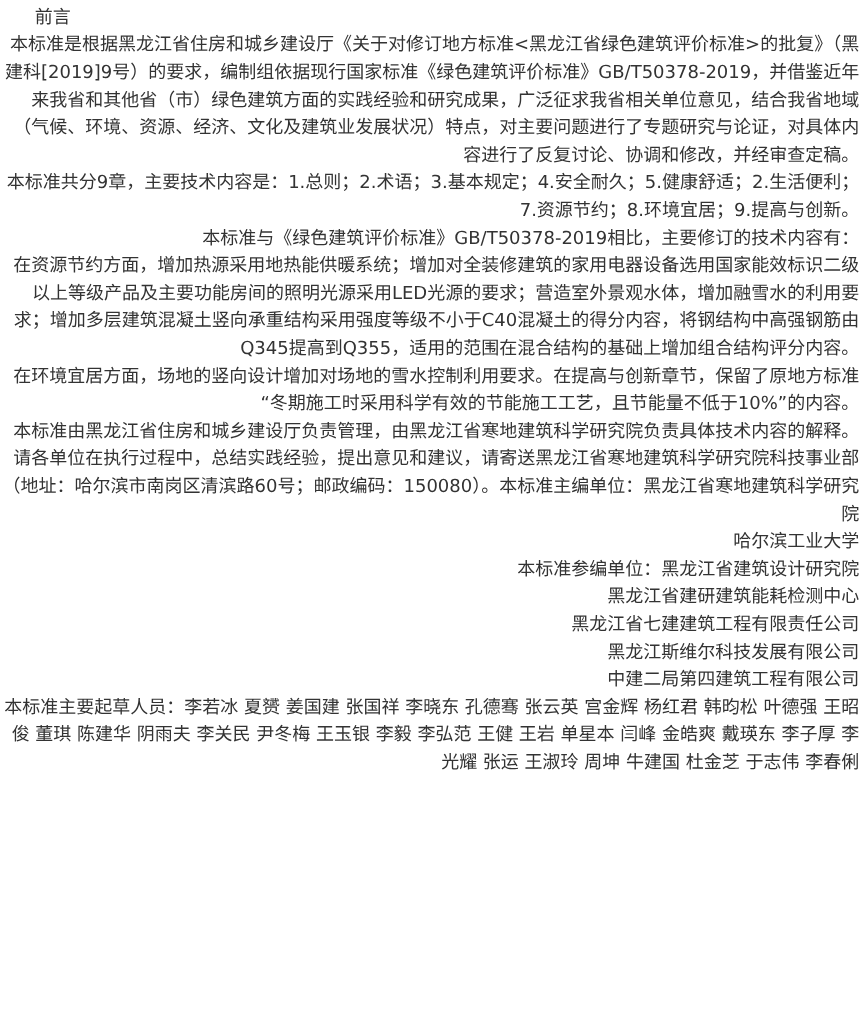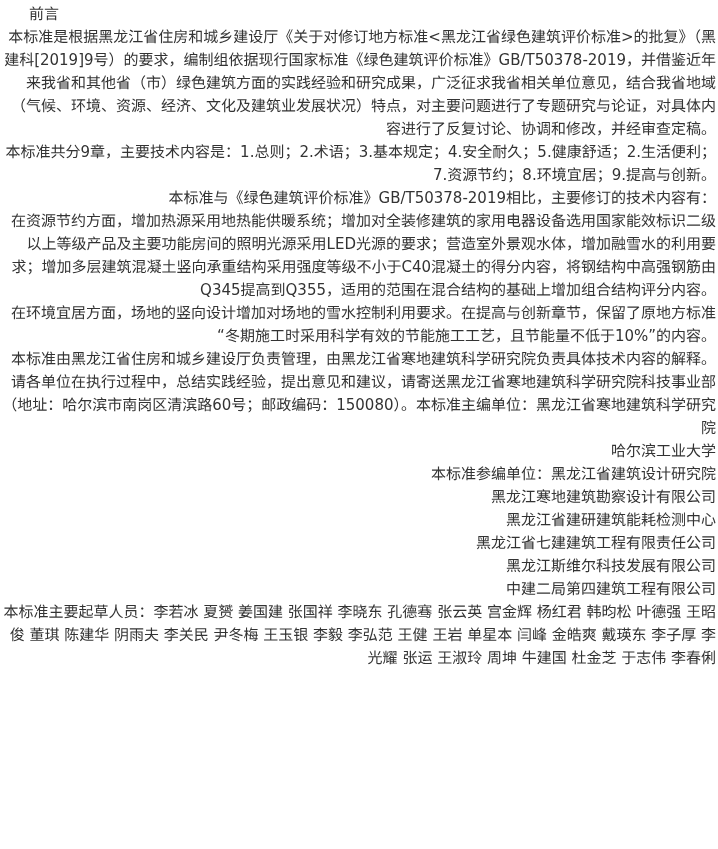--- a/index.html
+++ b/index.html
@@ -46,20 +46,19 @@
   <h1 class="doc-title">前言</h1>
   <div>
       <p class="para">本标准是根据黑龙江省住房和城乡建设厅《关于对修订地方标准&lt;黑龙江省绿色建筑评价标准&gt;的批复》（黑建科[2019]9号）的要求，编制组依据现行国家标准《绿色建筑评价标准》GB/T50378-2019，并借鉴近年来我省和其他省（市）绿色建筑方面的实践经验和研究成果，广泛征求我省相关单位意见，结合我省地域（气候、环境、资源、经济、文化及建筑业发展状况）特点，对主要问题进行了专题研究与论证，对具体内容进行了反复讨论、协调和修改，并经审查定稿。</p>
       <p class="para">本标准共分9章，主要技术内容是：1.总则；2.术语；3.基本规定；4.安全耐久；5.健康舒适；2.生活便利；7.资源节约；8.环境宜居；9.提高与创新。</p>
       <p class="para">本标准与《绿色建筑评价标准》GB/T50378-2019相比，主要修订的技术内容有：</p>
       <p class="para">在资源节约方面，增加热源采用地热能供暖系统；增加对全装修建筑的家用电器设备选用国家能效标识二级以上等级产品及主要功能房间的照明光源采用LED光源的要求；营造室外景观水体，增加融雪水的利用要求；增加多层建筑混凝土竖向承重结构采用强度等级不小于C40混凝土的得分内容，将钢结构中高强钢筋由Q345提高到Q355，适用的范围在混合结构的基础上增加组合结构评分内容。</p>
       <p class="para">在环境宜居方面，场地的竖向设计增加对场地的雪水控制利用要求。在提高与创新章节，保留了原地方标准“冬期施工时采用科学有效的节能施工工艺，且节能量不低于10%”的内容。</p>
       <p class="para">本标准由黑龙江省住房和城乡建设厅负责管理，由黑龙江省寒地建筑科学研究院负责具体技术内容的解释。请各单位在执行过程中，总结实践经验，提出意见和建议，请寄送黑龙江省寒地建筑科学研究院科技事业部（地址：哈尔滨市南岗区清滨路60号；邮政编码：150080）。本标准主编单位：黑龙江省寒地建筑科学研究院</p>
       <p class="para">哈尔滨工业大学</p>
       <p class="para">本标准参编单位：黑龙江省建筑设计研究院</p>
-      <p class="para">黑龙江寒地建筑勘察设计有限公司</p>
       <p class="para">黑龙江省建研建筑能耗检测中心</p>
       <p class="para">黑龙江省七建建筑工程有限责任公司</p>
       <p class="para">黑龙江斯维尔科技发展有限公司</p>
       <p class="para">中建二局第四建筑工程有限公司</p>
       <p class="para">本标准主要起草人员：李若冰 夏赟 姜国建 张国祥 李晓东 孔德骞 张云英 宫金辉 杨红君 韩昀松 叶德强 王昭俊 董琪 陈建华 阴雨夫 李关民 尹冬梅 王玉银 李毅 李弘范 王健 王岩 单星本 闫峰 金皓爽 戴瑛东 李子厚 李光耀 张运 王淑玲 周坤 牛建国 杜金芝 于志伟 李春俐</p>
     </div>
 </div>
 
 </body></html>

